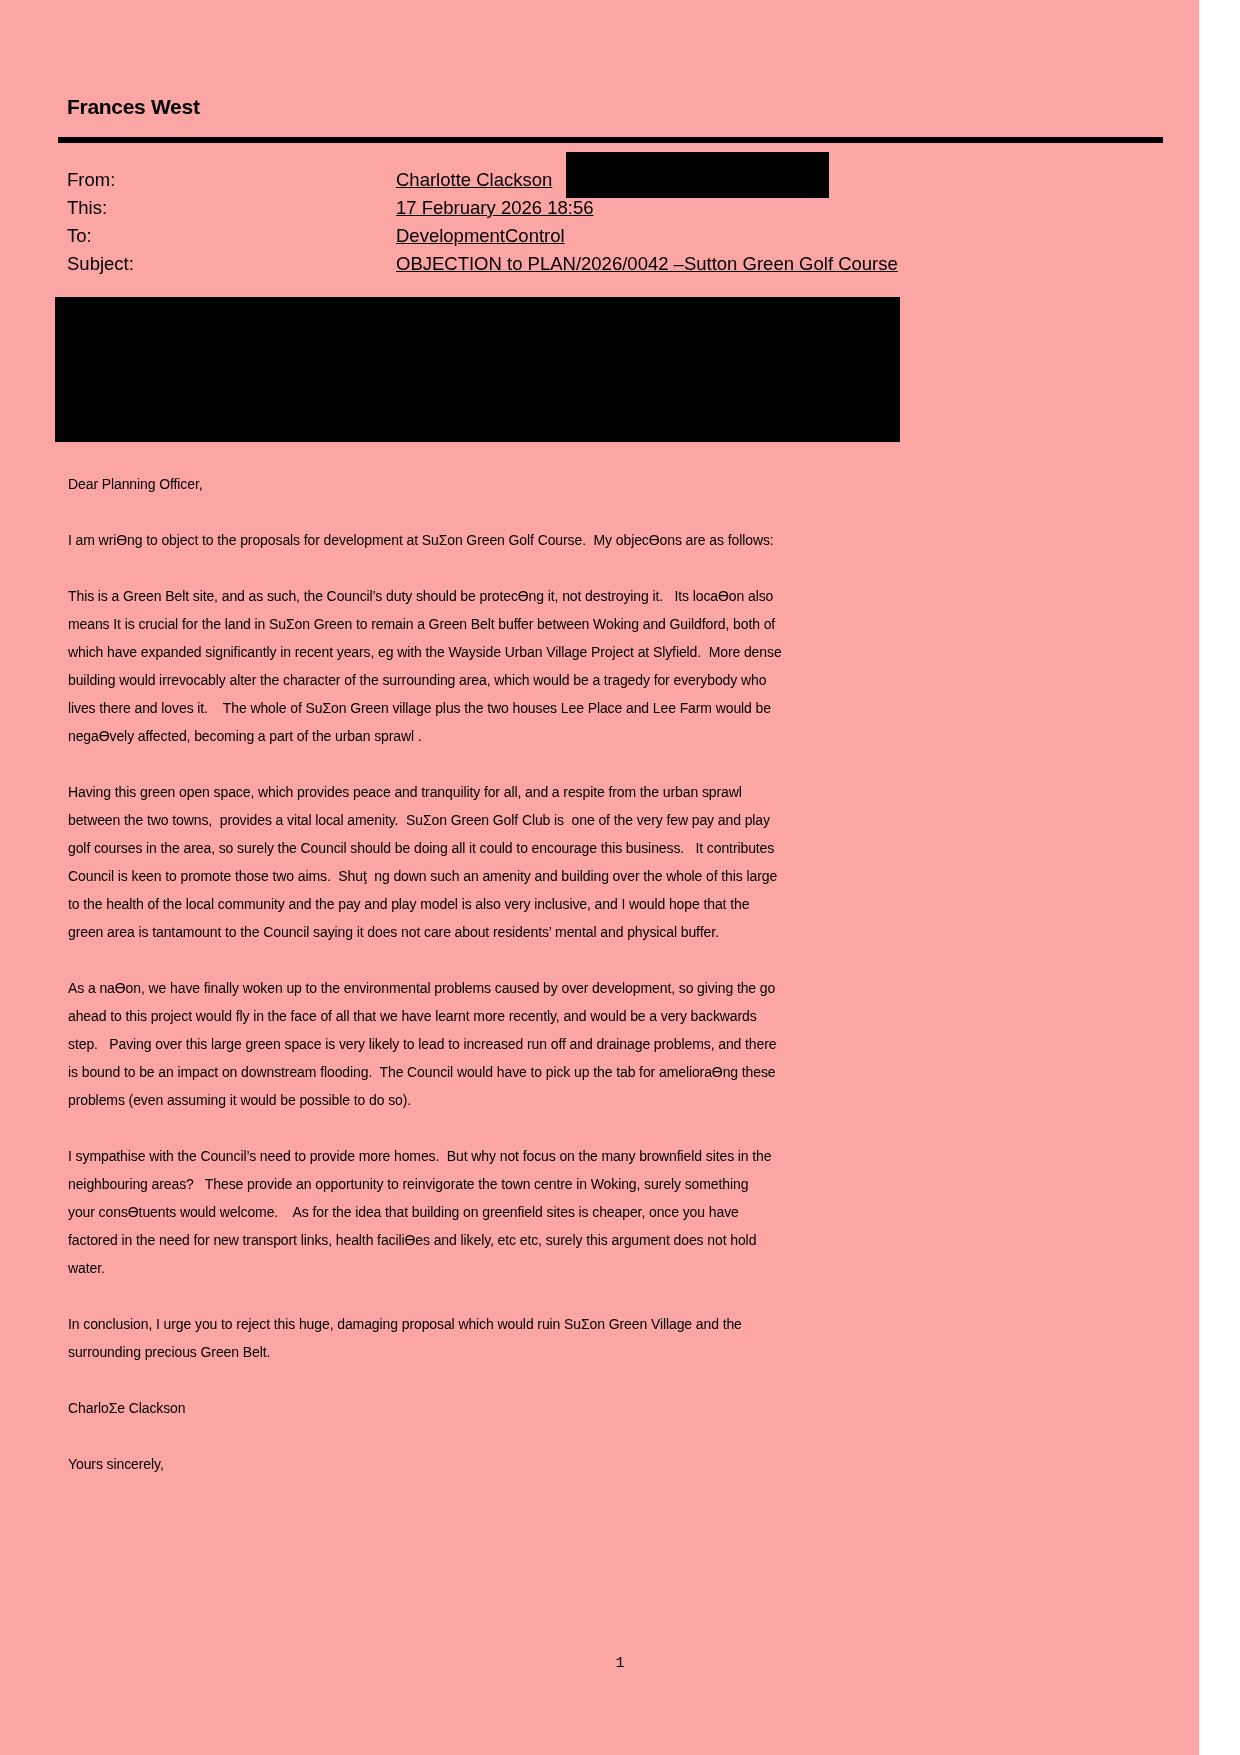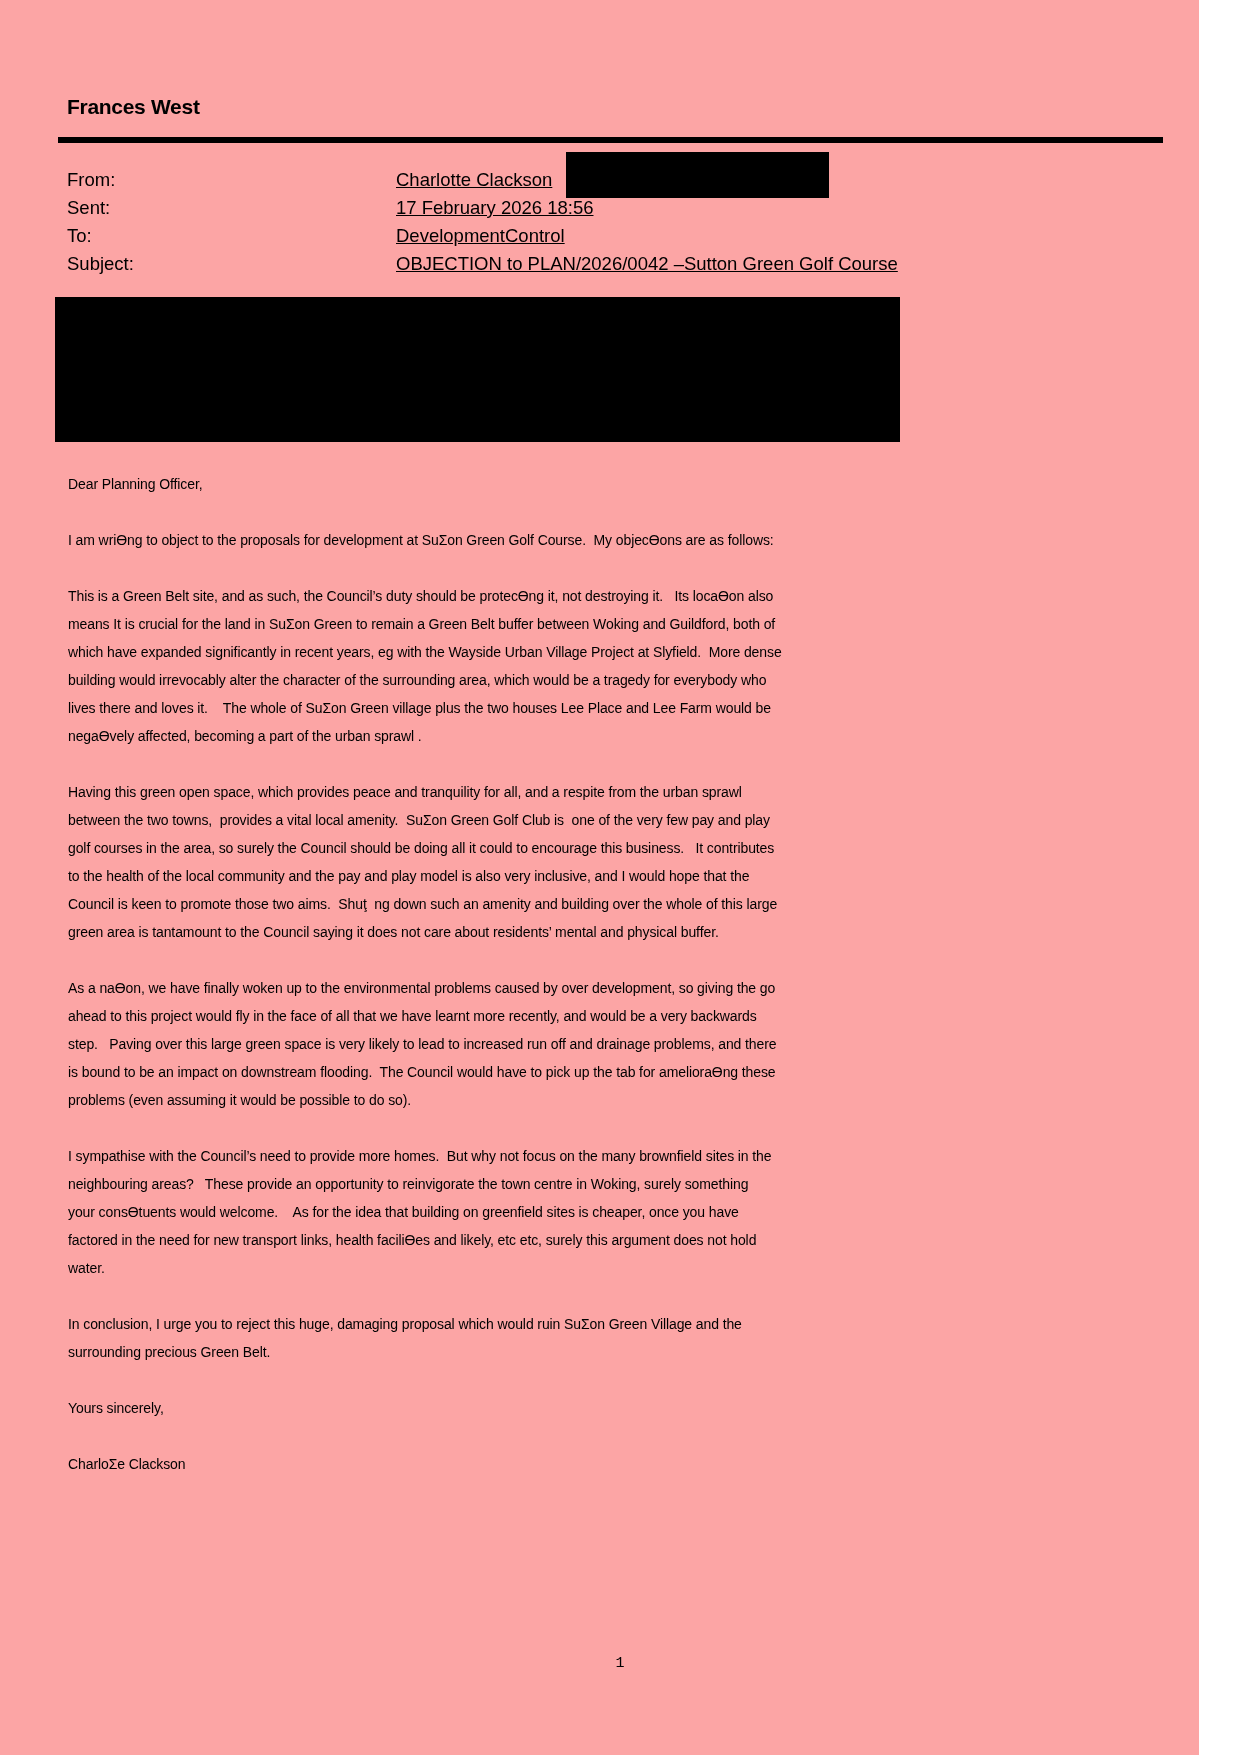--- a/index.html
+++ b/index.html
@@ -105,21 +105,21 @@
   <div class="recipient-name">Frances West</div>
 
   <div class="header-rule"></div>
 
   <div class="meta">
     <div class="meta-row">
       <span class="meta-label">From:</span>
       <span class="meta-value">Charlotte Clackson</span>
     </div>
     <div class="meta-row">
-      <span class="meta-label">Sent:</span>
+      <span class="meta-label">This:</span>
       <span class="meta-value">17 February 2026 18:56</span>
     </div>
     <div class="meta-row">
       <span class="meta-label">To:</span>
       <span class="meta-value">DevelopmentControl</span>
     </div>
     <div class="meta-row">
       <span class="meta-label">Subject:</span>
       <span class="meta-value">OBJECTION to PLAN/2026/0042 –Sutton Green Golf Course</span>
     </div>
@@ -144,22 +144,22 @@
       <div class="line">which have expanded significantly in recent years, eg with the Wayside Urban Village Project at Slyfield.  More dense</div>
       <div class="line">building would irrevocably alter the character of the surrounding area, which would be a tragedy for everybody who</div>
       <div class="line">lives there and loves it.    The whole of SuΣon Green village plus the two houses Lee Place and Lee Farm would be</div>
       <div class="line">negaƟvely affected, becoming a part of the urban sprawl .</div>
     </div>
 
     <div class="para">
       <div class="line">Having this green open space, which provides peace and tranquility for all, and a respite from the urban sprawl</div>
       <div class="line">between the two towns,  provides a vital local amenity.  SuΣon Green Golf Club is  one of the very few pay and play</div>
       <div class="line">golf courses in the area, so surely the Council should be doing all it could to encourage this business.   It contributes</div>
+      <div class="line">Council is keen to promote those two aims.  Shuţ  ng down such an amenity and building over the whole of this large</div>
       <div class="line">to the health of the local community and the pay and play model is also very inclusive, and I would hope that the</div>
-      <div class="line">Council is keen to promote those two aims.  Shuţ  ng down such an amenity and building over the whole of this large</div>
       <div class="line">green area is tantamount to the Council saying it does not care about residents’ mental and physical buffer.</div>
     </div>
 
     <div class="para">
       <div class="line">As a naƟon, we have finally woken up to the environmental problems caused by over development, so giving the go</div>
       <div class="line">ahead to this project would fly in the face of all that we have learnt more recently, and would be a very backwards</div>
       <div class="line">step.   Paving over this large green space is very likely to lead to increased run off and drainage problems, and there</div>
       <div class="line">is bound to be an impact on downstream flooding.  The Council would have to pick up the tab for amelioraƟng these</div>
       <div class="line">problems (even assuming it would be possible to do so).</div>
     </div>
@@ -171,24 +171,24 @@
       <div class="line">factored in the need for new transport links, health faciliƟes and likely, etc etc, surely this argument does not hold</div>
       <div class="line">water.</div>
     </div>
 
     <div class="para">
       <div class="line">In conclusion, I urge you to reject this huge, damaging proposal which would ruin SuΣon Green Village and the</div>
       <div class="line">surrounding precious Green Belt.</div>
     </div>
 
     <div class="para">
-      <div class="line">Yours sincerely,</div>
+      <div class="line">CharloΣe Clackson</div>
     </div>
 
     <div class="para">
-      <div class="line">CharloΣe Clackson</div>
+      <div class="line">Yours sincerely,</div>
     </div>
 
   </div>
 
   <div class="page-number">1</div>
 
 </div>
 
 </body></html>

